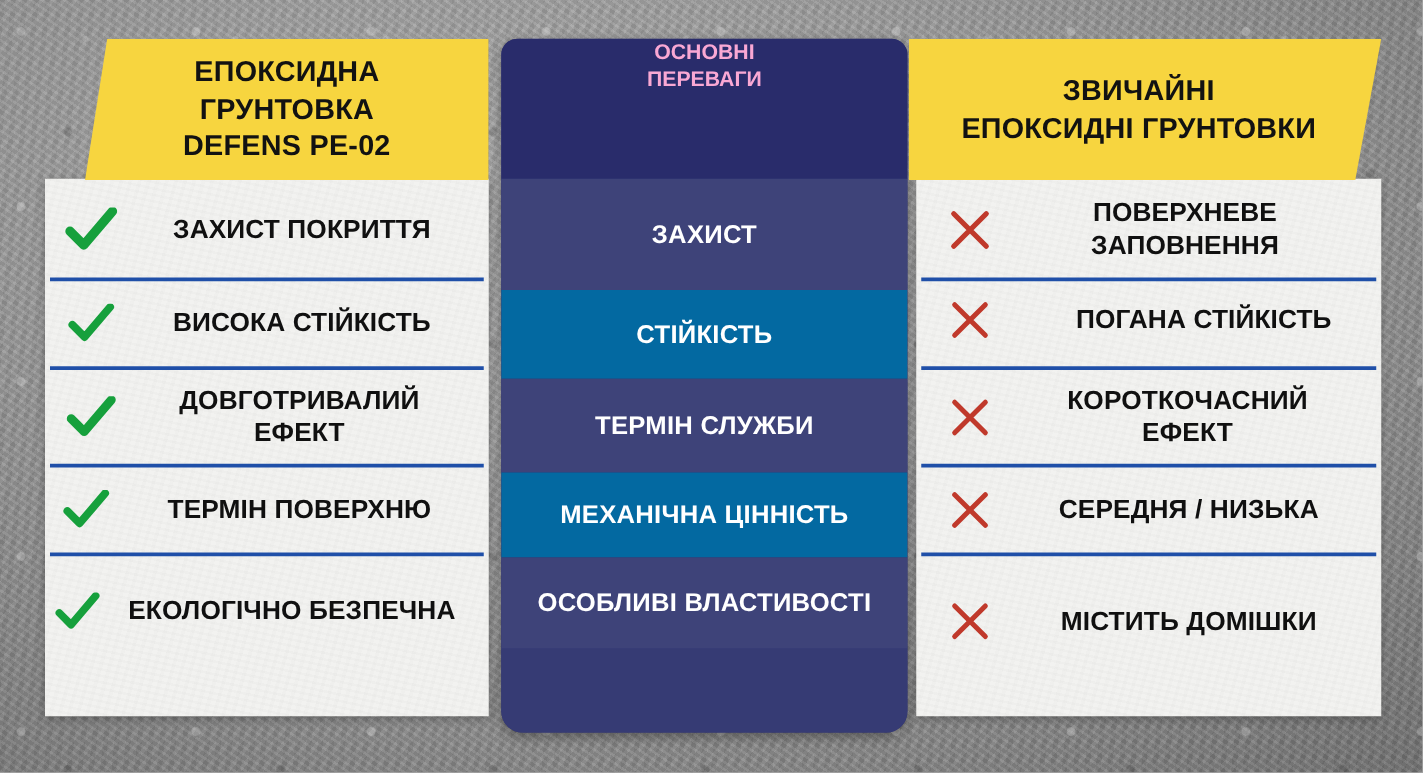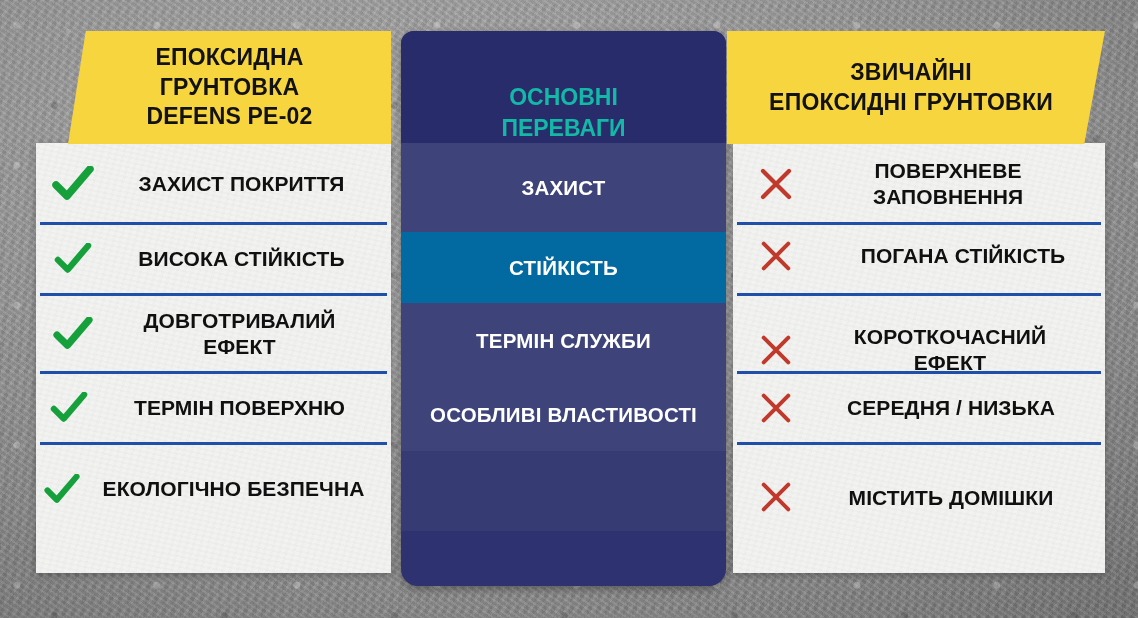--- a/index.html
+++ b/index.html
@@ -56,22 +56,22 @@
   .hdr-txt span{display:block;white-space:nowrap;}
 
   
   .center-col{
     background:#2e3270;
     border-radius:13px 13px 17px 17px;
     box-shadow:0 3px 9px rgba(0,0,0,.34);
     overflow:hidden;
   }
   .center-head{
-    display:flex;flex-direction:column;align-items:center;justify-content:flex-end;
-    color:#14b8a6;font-weight:bold;font-size:23px;line-height:1.32;text-align:center;
+    display:flex;flex-direction:column;align-items:center;justify-content:flex-start;
+    color:#f9a8d4;font-weight:bold;font-size:17px;line-height:1.32;text-align:center;
     background:#292c6b;
   }
   .center-head span{display:block;white-space:nowrap;}
   .crow{
     display:flex;align-items:center;justify-content:center;
     color:#ffffff;font-weight:bold;font-size:20.5px;text-align:center;
     letter-spacing:.2px;box-sizing:border-box;
   }
   .crow span{white-space:nowrap;}
   .crow.alt{background:#3e4379;}
@@ -182,20 +182,23 @@
 
     <div class="crow alt" style="height:89px;">
       <span>ЗАХИСТ</span>
     </div>
     <div class="crow dark" style="height:71px;">
       <span>СТІЙКІСТЬ</span>
     </div>
     <div class="crow alt" style="height:75px;">
       <span>ТЕРМІН СЛУЖБИ</span>
     </div>
+    <div class="crow dark" style="height:68px;">
+      <span>МЕХАНІЧНА ЦІННІСТЬ</span>
+    </div>
     <div class="crow alt" style="height:73px;text-align:center;">
       <span>ОСОБЛИВІ ВЛАСТИВОСТІ</span>
     </div>
     <div class="crow tail" style="height:80px;"></div>
   </div>
 
   <div class="panel sheet" style="left:733px;top:143px;width:372px;height:430px;"></div>
 
   <div class="panel hdr-yellow hdr-right" style="left:727px;top:31px;width:378px;height:113px;">
     <div class="hdr-txt" style="padding-right:10px;">
@@ -222,21 +225,21 @@
       <svg width="34" height="34" viewBox="0 0 36 36" aria-hidden="true">
         <path d="M5 5 L31 31 M31 5 L5 31" fill="none" stroke="#c0392b" stroke-width="4.2" stroke-linecap="round"></path>
       </svg>
     </div>
     <div class="rowtxt" style="padding-right:14px;">
       <span>ПОГАНА СТІЙКІСТЬ</span>
     </div>
   </div>
   <div class="rule" style="left:737px;top:293px;width:364px;"></div>
 
-  <div class="srow" style="left:737px;top:296px;width:364px;height:75px;margin-top:16px;">
+  <div class="srow" style="left:737px;top:296px;width:364px;height:75px;">
     <div class="mark" style="width:78px;">
       <svg width="34" height="34" viewBox="0 0 36 36" aria-hidden="true">
         <path d="M5 5 L31 31 M31 5 L5 31" fill="none" stroke="#c0392b" stroke-width="4.2" stroke-linecap="round"></path>
       </svg>
     </div>
     <div class="rowtxt" style="padding-right:16px;">
       <span>КОРОТКОЧАСНИЙ</span>
       <span>ЕФЕКТ</span>
     </div>
   </div>

